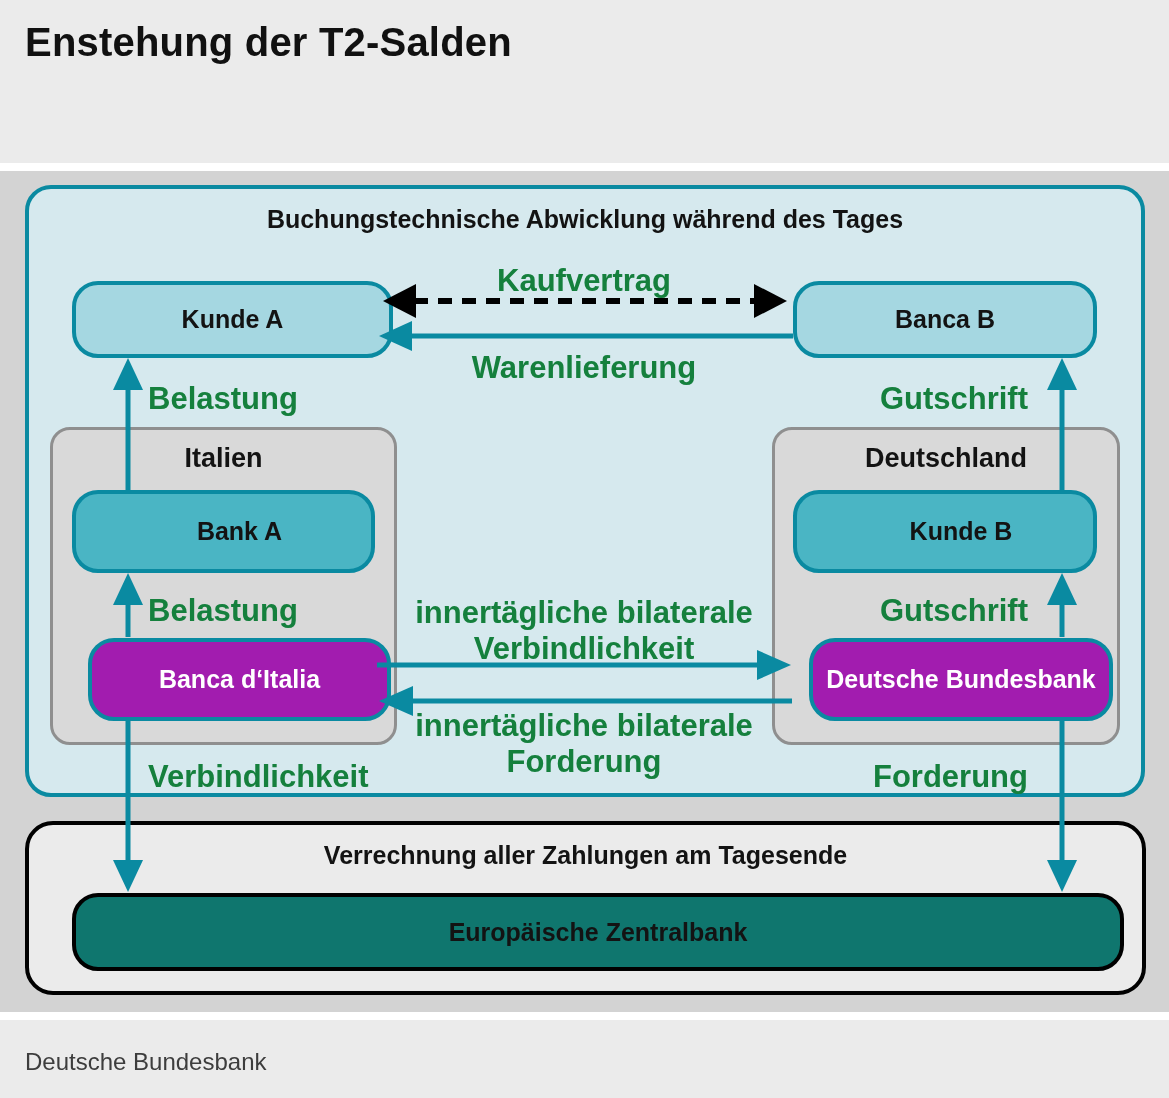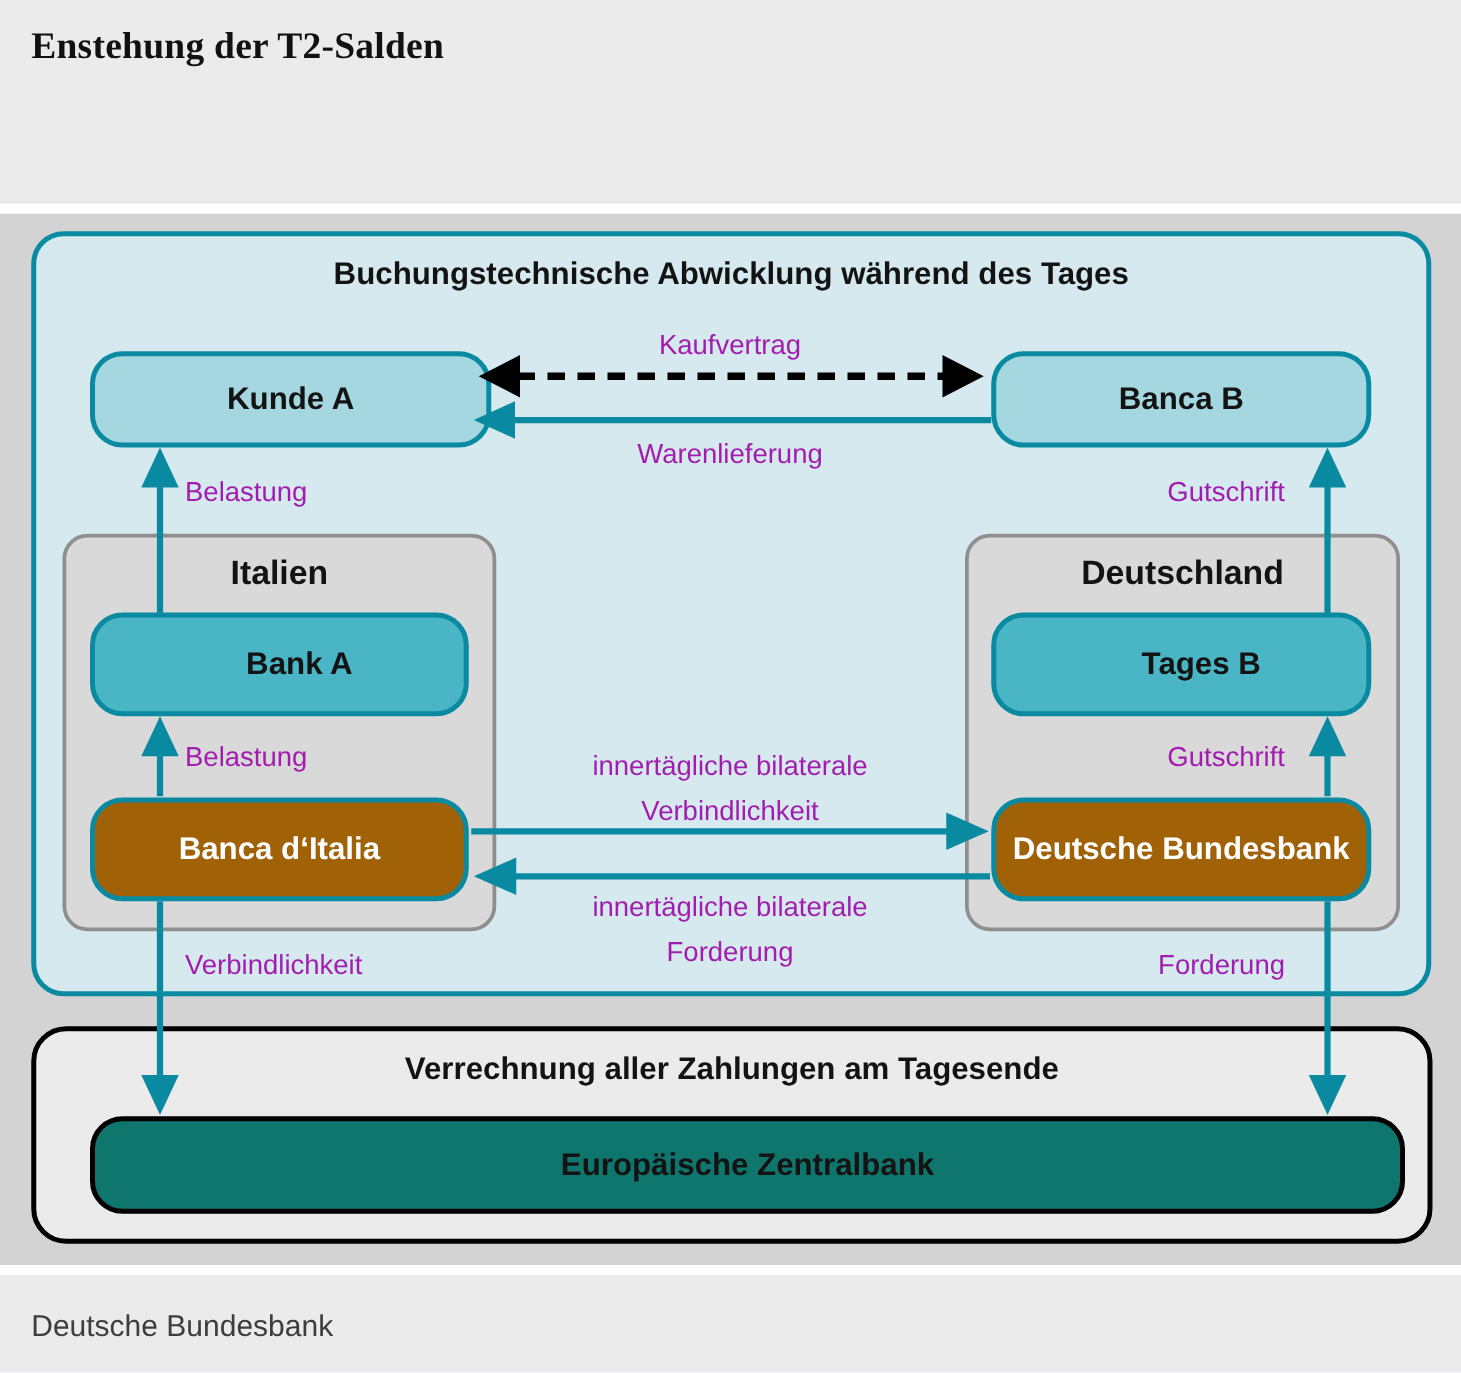--- a/index.html
+++ b/index.html
@@ -9,21 +9,21 @@
     font-family:"Liberation Sans", sans-serif;
     color:#1a1a1a;
   }
   
   .title-band  { position:absolute; left:0; top:0;    width:1169px; height:163px; background:#ebebeb; }
   .diagram-band{ position:absolute; left:0; top:171px; width:1169px; height:841px; background:#d3d3d3; }
   .footer-band { position:absolute; left:0; top:1020px; width:1169px; height:78px; background:#ebebeb; }
 
   .page-title {
     position:absolute; left:25px; top:20px;
-    font-size:30px; font-weight:700; letter-spacing:0.2px; color:#111111;font-family:Liberation Serif, serif;
+    font-size:40px; font-weight:700; letter-spacing:0.2px; color:#111111;
   }
   .footer-text {
     position:absolute; left:25px; top:1048px;
     font-size:24px; font-weight:400; color:#3d3d3d;
   }
 
   
   .intraday-panel {
     position:absolute; left:25px; top:185px; width:1120px; height:612px;
     box-sizing:border-box; background:#d6e9ee;
@@ -61,33 +61,33 @@
   
   .node {
     position:absolute; box-sizing:border-box;
     display:flex; align-items:center; justify-content:center;
     font-size:25px; font-weight:700; color:#131313;
     border:4px solid #0a8aa1; border-radius:26px;
     white-space:nowrap;
   }
   .node.customer { background:#a5d7e1; width:321px; height:77px; top:281px; }
   .node.bank     { background:#4ab5c4; width:303px; height:83px; top:490px;padding-left:32px; }
-  .node.central  { background:#a16207; width:303px; height:83px; top:638px; color:#ffffff; }
+  .node.central  { background:#a21caf; width:303px; height:83px; top:638px; color:#ffffff;margin-left:16px; }
   .col-left  { left:72px;  }
   .col-right { left:793px; width:304px !important; }
 
   .node.ecb {
     left:72px; top:893px; width:1052px; height:78px;
     background:#0f766e; border:4px solid #000000; border-radius:26px;
   }
 
   
   .flow-label {
-    position:absolute; font-size:22px; font-weight:400;
-    color:#a21caf; white-space:nowrap;
+    position:absolute; font-size:31px; font-weight:700;
+    color:#15803d; white-space:nowrap;
   }
   .flow-label.center { width:400px; left:384px; text-align:center; }
   .flow-label.left-col { left:148px; }
   .flow-label.right-col { left:728px; width:300px; text-align:right; }
   .flow-label.two-line { line-height:36px; }
 
   
   .arrow-layer {
     position:absolute; left:0; top:0; width:1169px; height:1098px;
     pointer-events:none;
@@ -107,21 +107,21 @@
   <div class="intraday-title">Buchungstechnische Abwicklung während des Tages</div>
 
   <div class="group italy"></div>
   <div class="group germany"></div>
   <div class="group-title italy">Italien</div>
   <div class="group-title germany">Deutschland</div>
 
   <div class="node customer col-left">Kunde A</div>
   <div class="node customer col-right">Banca B</div>
   <div class="node bank col-left">Bank A</div>
-  <div class="node bank col-right">Tages B</div>
+  <div class="node bank col-right">Kunde B</div>
   <div class="node central col-left">Banca d‘Italia</div>
   <div class="node central col-right">Deutsche Bundesbank</div>
 
   <div class="eod-panel"></div>
   <div class="eod-title">Verrechnung aller Zahlungen am Tagesende</div>
   <div class="node ecb">Europäische Zentralbank</div>
 
   <div class="flow-label center" style="top:263px;">Kaufvertrag</div>
   <div class="flow-label center" style="top:350px;">Warenlieferung</div>
 

